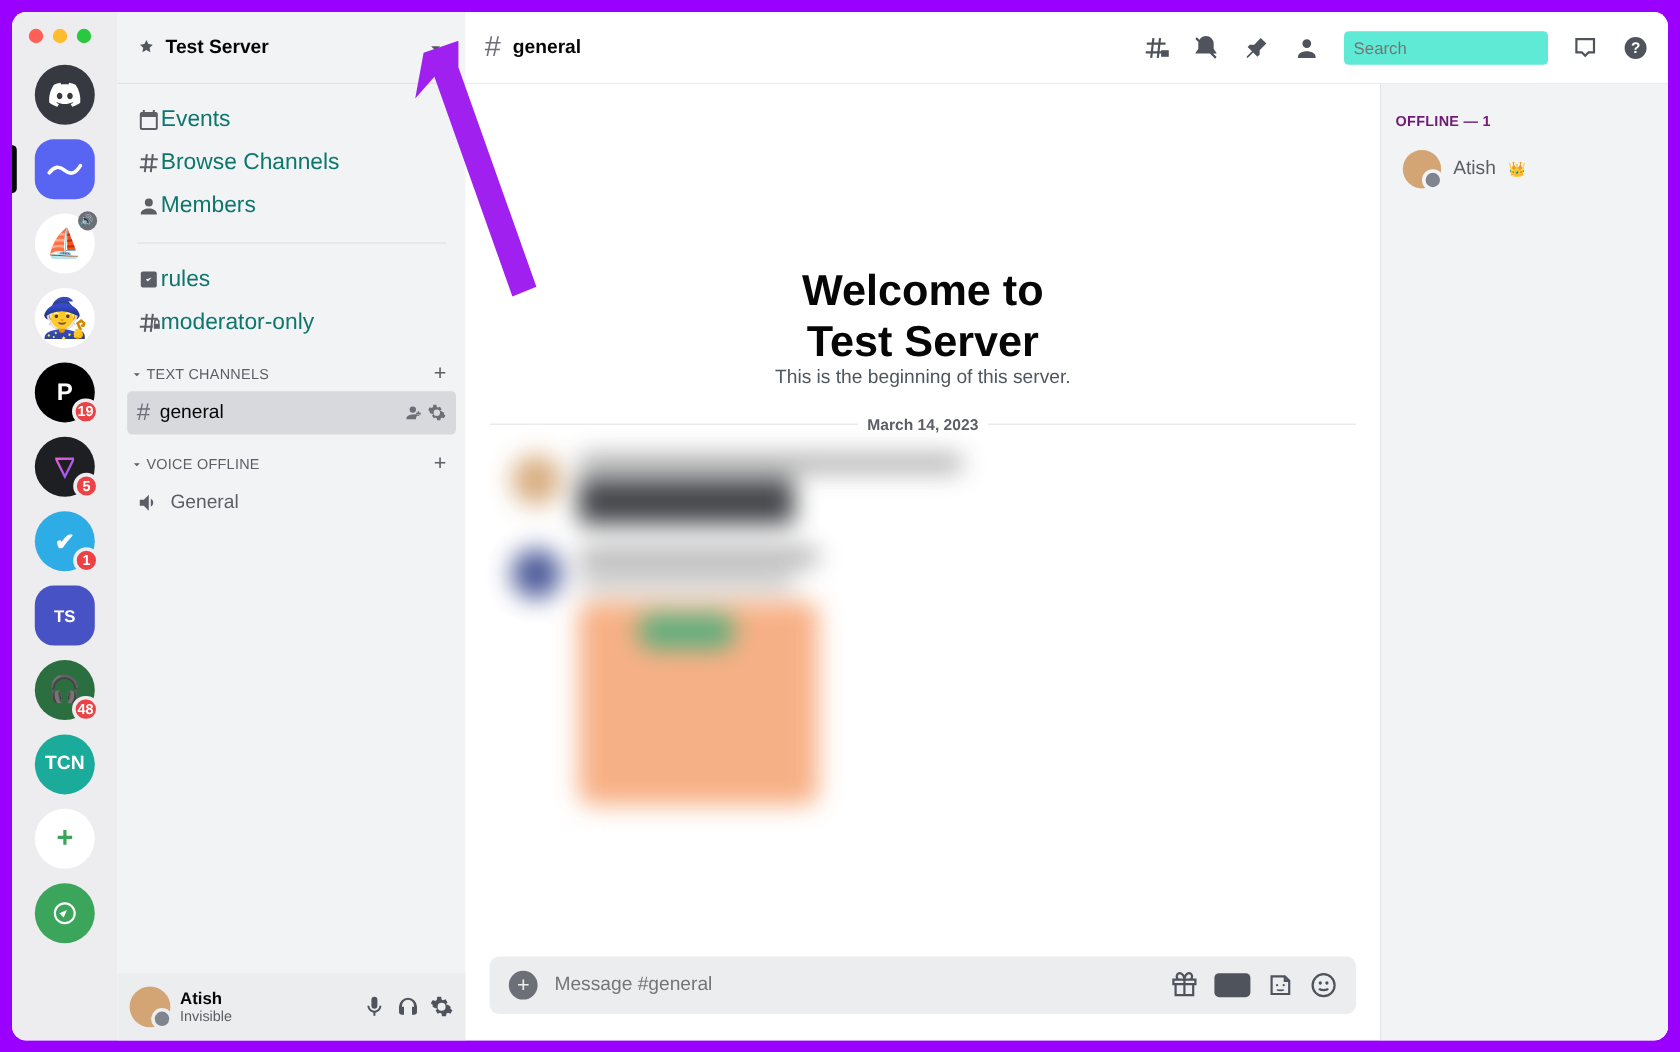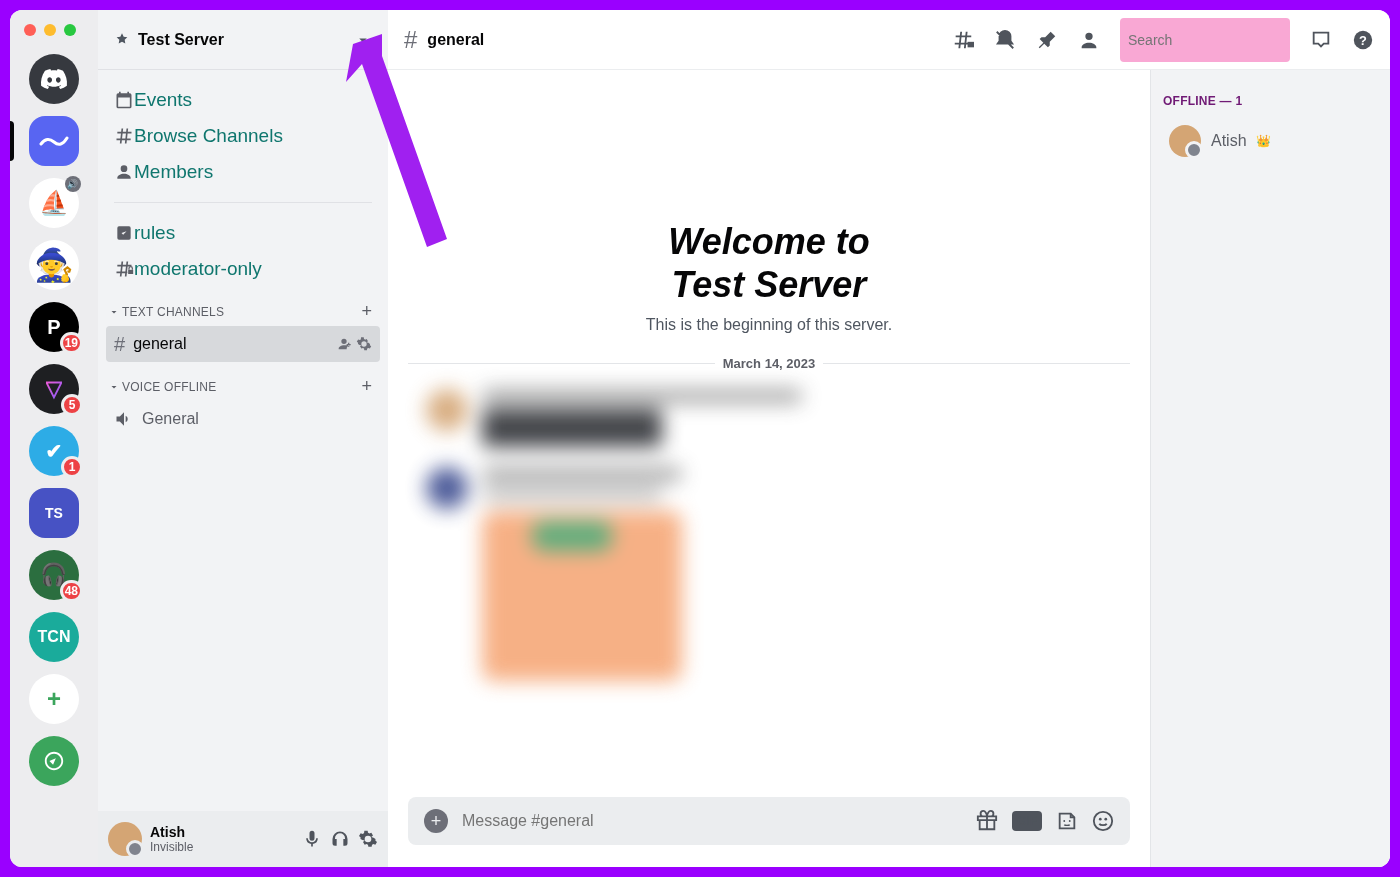--- a/index.html
+++ b/index.html
@@ -43,27 +43,27 @@
 .channel-item .tools { display: flex; gap: 4px; color: #6d6f78; }
 .channel-item .tools svg { width: 16px; height: 16px; }
 
 
 .main { flex: 1; display: flex; flex-direction: column; background: #fff; }
 .top-bar { height: 60px; display: flex; align-items: center; padding: 0 16px; border-bottom: 1px solid #ebedef; }
 .top-bar .hash-big { font-size: 24px; color: #6d6f78; margin-right: 10px; }
 .top-bar .ch-name { font-weight: 600; font-size: 16px; color: #060607; flex: 1; }
 .top-icons { display: flex; gap: 20px; align-items: center; color: #4f545c; }
 .top-icons .ticon { width: 22px; height: 22px; cursor: pointer; }
-.search-box { width: 170px; height: 44px; background: #f9a8d4; border-radius: 4px; display: flex; align-items: center; padding: 0 8px; color: #6d6f78; font-size: 14px; }
+.search-box { width: 170px; height: 28px; background: #5eead4; border-radius: 4px; display: flex; align-items: center; padding: 0 8px; color: #6d6f78; font-size: 14px; }
 .search-box input { flex: 1; border: none; background: transparent; outline: none; font-size: 14px; color: #2e3338; }
 .main-body { flex: 1; display: flex; overflow: hidden; }
 .chat-area { flex: 1; display: flex; flex-direction: column; padding: 0 20px; overflow: hidden; }
 .welcome { text-align: center; padding-top: 150px; }
-.welcome h1 { font-size: 36px; font-weight: 800; color: #060607; line-height: 1.2; font-style: italic; }
-.welcome p { font-size: 16px; color: #4f5660; margin-top: 10px; }
+.welcome h1 { font-size: 36px; font-weight: 800; color: #060607; line-height: 1.2; }
+.welcome p { font-size: 16px; color: #4f5660; margin-top: 0; }
 .date-div { display: flex; align-items: center; margin: 22px 0 18px; gap: 8px; }
 .date-div .line { flex: 1; height: 1px; background: #e3e5e8; }
 .date-div .date-txt { font-size: 13px; color: #5c5e66; font-weight: 600; }
 .blurred { filter: blur(10px); flex: 1; overflow: hidden; opacity: 0.9; }
 .blur-msg { display: flex; gap: 14px; margin-bottom: 20px; padding-left: 18px; }
 .blur-av { width: 42px; height: 42px; border-radius: 50%; background: #5865f2; flex-shrink: 0; }
 .blur-line { height: 14px; background: #888; border-radius: 6px; margin-bottom: 6px; }
 .blur-embed { width: 180px; height: 38px; background: #2f3136; border-radius: 4px; margin-top: 6px; }
 .blur-img { width: 200px; height: 170px; background: #f6a878; border-radius: 12px; margin-top: 10px; position: relative; }
 .blur-img::before { content:""; position:absolute; top:10px; left:50px; width:80px; height:30px; background:#4fa670; border-radius:12px; }

